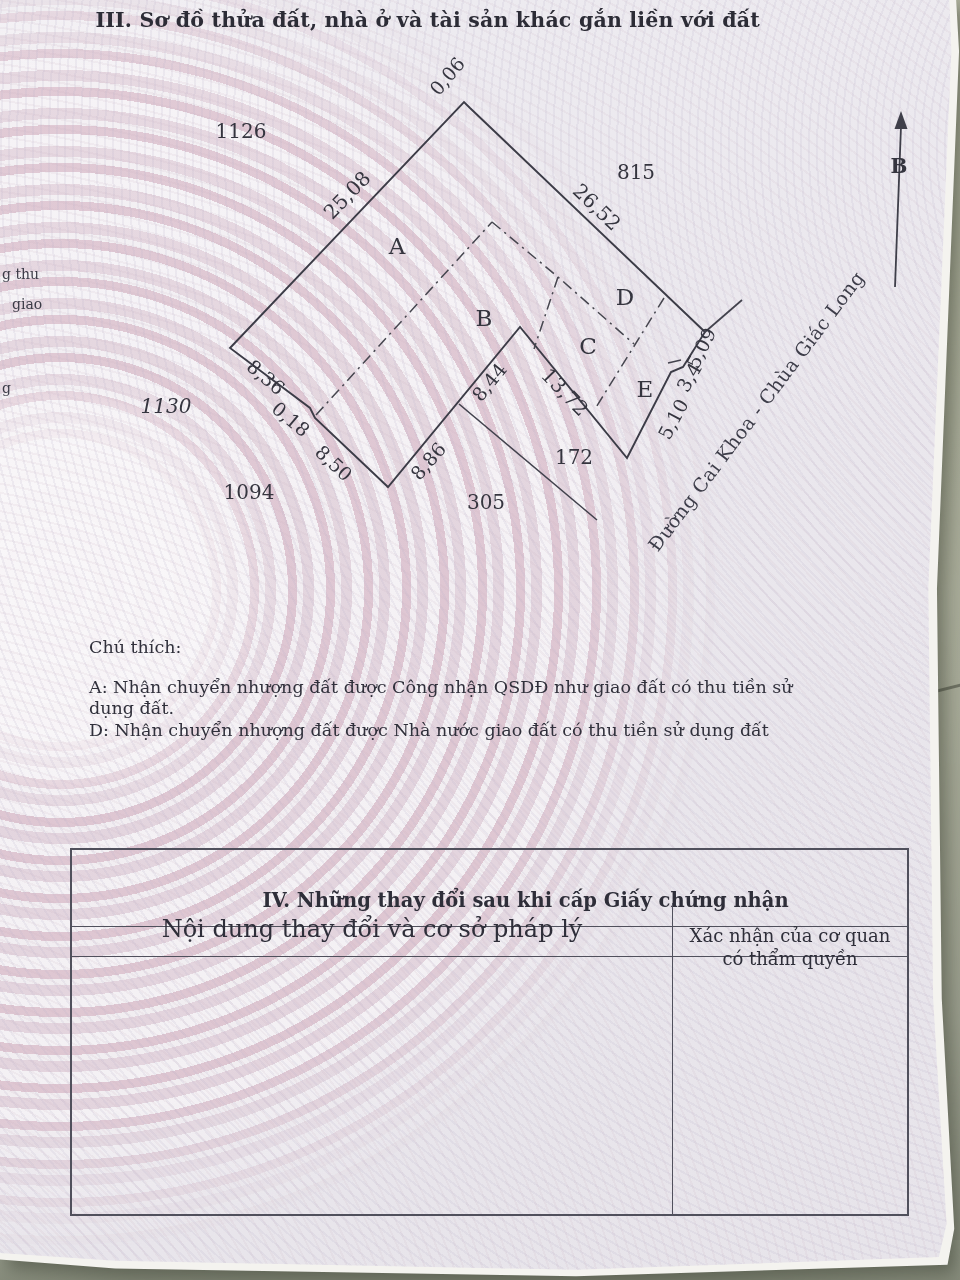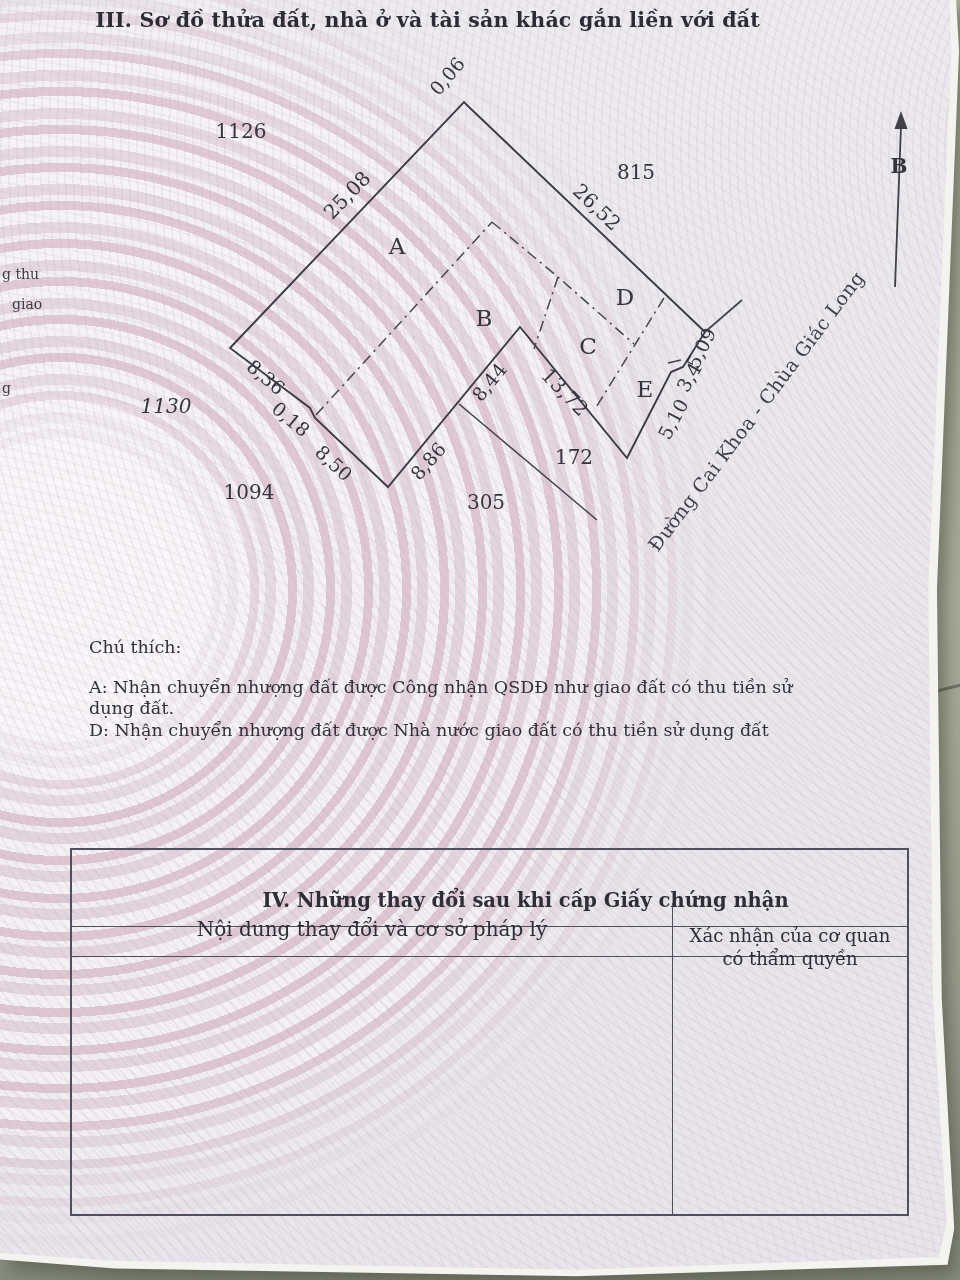--- a/index.html
+++ b/index.html
@@ -46,21 +46,21 @@
   .tbl{position:absolute;left:70px;top:848px;width:835px;height:364px;
     border:2px solid #50505c;color:#2e2e39;}
   .tbl-title{position:absolute;top:0;left:0;right:0;height:51px;
     border-bottom:1.6px solid #50505c;display:flex;align-items:center;justify-content:center;
     font-size:19.5px;font-weight:bold;margin-top:25px;}
   .tbl-title span{position:relative;left:36px;}
   .tbl-hrow{position:absolute;top:52.6px;left:0;right:0;height:53px;
     border-bottom:1.6px solid #50505c;display:flex;}
   .tbl-body{position:absolute;top:107.2px;bottom:0;left:0;right:0;display:flex;}
   .cell-l{width:600px;border-right:1.6px solid #50505c;display:flex;
-    align-items:center;justify-content:center;font-size:20px;}
+    align-items:center;justify-content:center;font-size:24px;}
   .cell-r{flex:1;display:flex;align-items:center;justify-content:center;
     text-align:center;font-size:18px;line-height:23px;padding:16px 14px;margin-top:28px;}
   .bcell-l{width:600px;border-right:1.6px solid #50505c;}
   .bcell-r{flex:1;}
 </style>
 </head>
 <body>
 
 <div class="floor"></div>
 <div class="wall-crack"></div>

